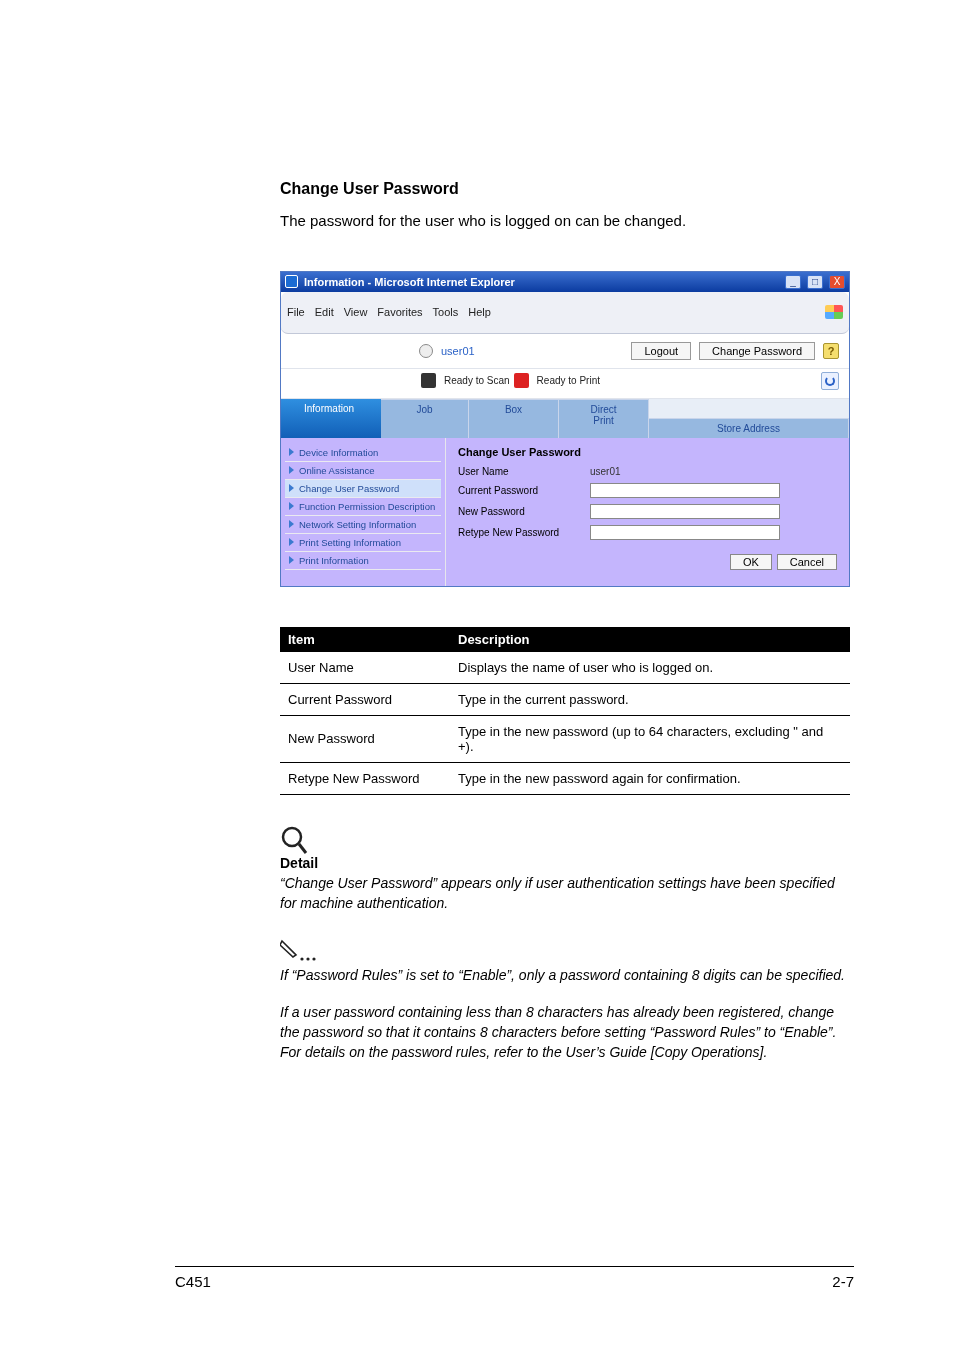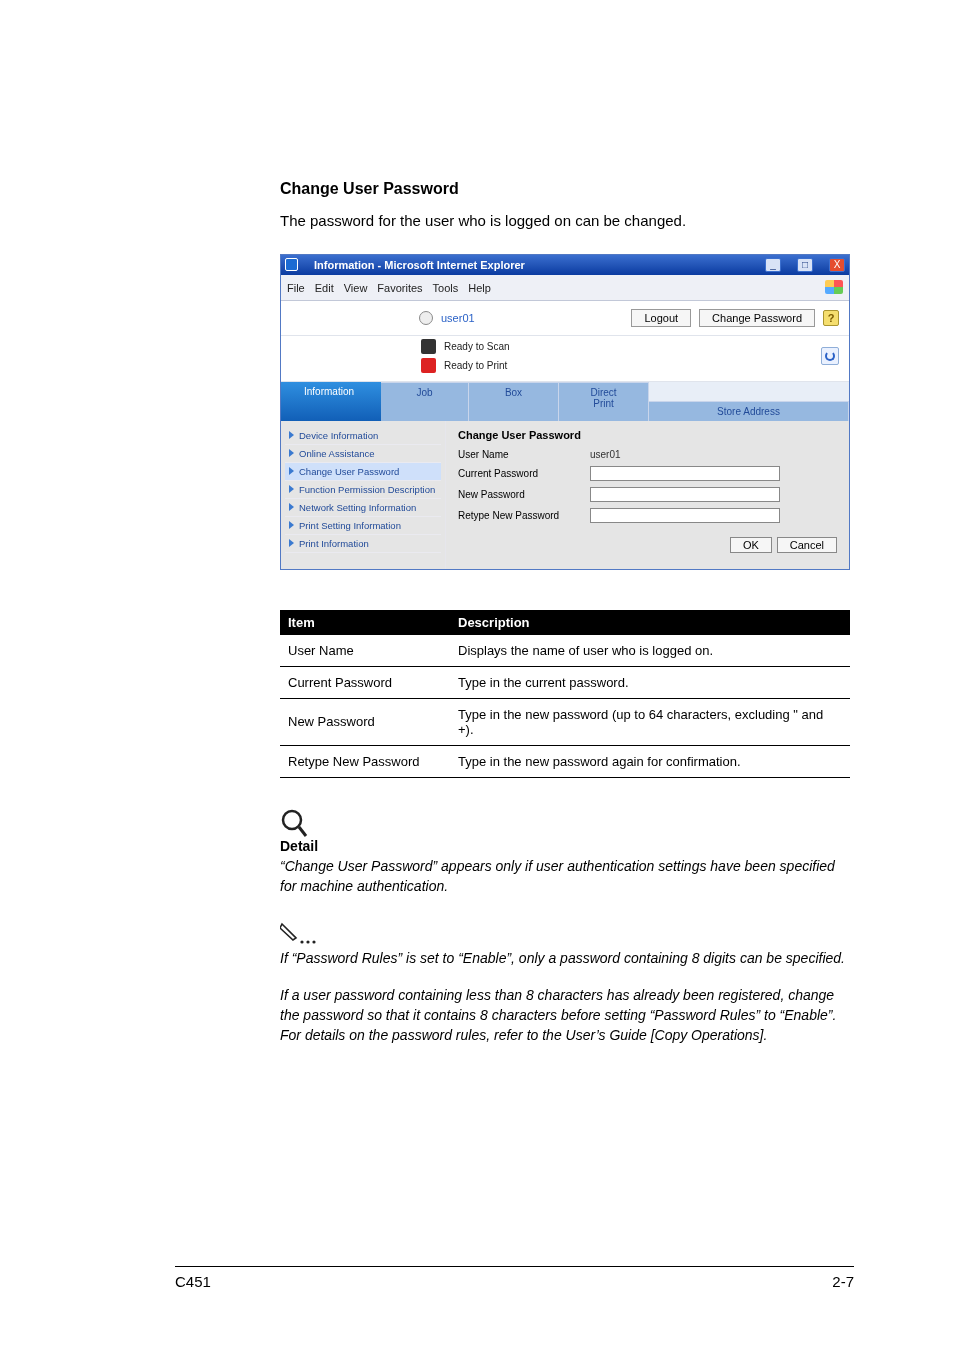--- a/index.html
+++ b/index.html
@@ -45,59 +45,60 @@
     }
     .section-title {
       font-size: 16px;
       font-weight: bold;
       margin-left: 105px;
       margin-bottom: 12px;
     }
     .section-desc {
       font-size: 15px;
       margin-left: 105px;
-      margin-bottom: 22px;
+      margin-bottom: 39px;
       line-height: 1.45;
     }
     
     .shot {
       width: 570px;
       margin-left: 105px;
       border: 1px solid #5279c4;
       font-size: 10px;
       margin-bottom: 40px;
     }
     .titlebar {
       background: linear-gradient(to bottom,#3b6fcf,#0b3ba0);
       color: #fff;
       display: flex;
       align-items: center;
-      gap: 16px;
+      gap: 6px;
       padding: 2px 4px;
       height: 20px;
     }
     .titlebar .ie-icon {
       width: 13px; height: 13px;
       background: #1b6bd3;
       border: 1px solid #fff;
       border-radius: 2px;
     }
     .titlebar .tb-title { flex: 1; font-size: 11px; font-weight: bold;}
     .wbtn { width:16px;height:14px;background:#d9e3f6;border:1px solid #3b6fcf;border-radius:2px;text-align:center;line-height:12px;font-size:10px;color:#fff;}
     .wbtn.close{background:#e54d2e;color:#fff;}
     .wbtn.max{color:#1b3a80;}
     .wbtn.min{color:#1b3a80;}
     .menubar {
       background: #eef0f6;
       display:flex; gap:10px;
-      padding: 6px 6px;
+      padding: 14px 6px;
       font-size:11px;
       color:#222;
       border-bottom:1px solid #c2c8d8;
-      align-items:flex-end;
+      align-items:center;
+      border-radius:7px;
     }
     .menubar span{display:inline-block;}
     .winlogo{ margin-left:auto;width:18px;height:14px;background:conic-gradient(#f55 0 25%,#6c5 0 50%,#5af 0 75%,#fc5 0);border-radius:2px;margin-top:-1px;}
     .toolbar{
       background:#fff;
       display:flex;
       align-items:center;
       padding:8px 10px;
       gap:8px;
       border-bottom:1px solid #e0e4ec;
@@ -108,21 +109,21 @@
     .helpicon{width:16px;height:16px;border:1px solid #aa9530;background:#f5de6e;color:#7a5b00;font-weight:bold;text-align:center;line-height:14px;font-size:11px;border-radius:2px;}
     .statusrow{display:flex;align-items:center;gap:10px;background:#fff;padding:3px 10px 8px 140px;position:relative;border-bottom:1px solid #e0e4ec;}
     .statusrow .label{font-size:10px;color:#222;}
     .miniicon{width:15px;height:15px;background:#333;border-radius:2px;}
     .refresh{border:1px solid #8faed8;background:#eaf1ff;width:18px;height:18px;border-radius:2px;position:relative;}
     .refresh:after{content:"";position:absolute;inset:3px;border:2px solid #2b62c7;border-radius:50%;border-top-color:transparent;}
     .tabs{display:flex;background:#e8eef7;}
     .tabs div{flex:0 0 auto;padding:4px 22px;font-size:10px;color:#224b99;text-align:center;}
     .tabs .active{background:linear-gradient(to bottom,#2f8fe0,#115fb7);color:#fff;}
     .tabs .normal{border-top:1px solid #c9d5eb;border-right:1px solid #c9d5eb;background:#96b8e0;}
-    .main{display:flex;background:#e5e5e5;}
+    .main{display:flex;background:#c4b5fd;}
     .sidebar{width:165px;border-right:1px solid #e6e6ec;padding:6px 4px 12px 4px;}
     .sidebar .item{display:flex;align-items:center;gap:5px;padding:3px 4px;font-size:9.5px;color:#224b99;border-bottom:1px solid #eaeaf0;}
     .sidebar .item.active{background:#cfe0fa;}
     .sidebar .tri{width:0;height:0;border-top:4px solid transparent;border-bottom:4px solid transparent;border-left:5px solid #3b7ad0;}
     .content{flex:1;padding:8px 12px 16px 12px;}
     .content h4{font-size:11px;font-weight:bold;margin-bottom:8px;}
     .frow{display:flex;align-items:center;gap:12px;margin-bottom:6px;font-size:10px;}
     .frow .lab{width:120px;}
     .frow .val{color:#333;}
     .frow input{width:190px;height:15px;border:1px solid #888;font-size:10px;}
@@ -173,21 +174,21 @@
     </div>
     <div class="toolbar">
       <span class="usericon"></span>
       <span class="userlabel">user01</span>
       <span class="spacer"></span>
       <button class="topbtn">Logout</button>
       <button class="topbtn">Change Password</button>
       <span class="helpicon">?</span>
     </div>
     <div class="statusrow">
-      <div style="display:flex;flex-direction:column;gap:4px;">
+      <div style="display:flex;flex-direction:row;gap:4px;">
         <div style="display:flex;gap:8px;align-items:center;">
             <span class="miniicon"></span>
             <span class="label">Ready to Scan</span>
           </div>
         <div style="display:flex;gap:8px;align-items:center;">
             <span class="miniicon" style="background:#d22;"></span>
             <span class="label">Ready to Print</span>
           </div>
       </div>
       <span class="spacer"></span>

